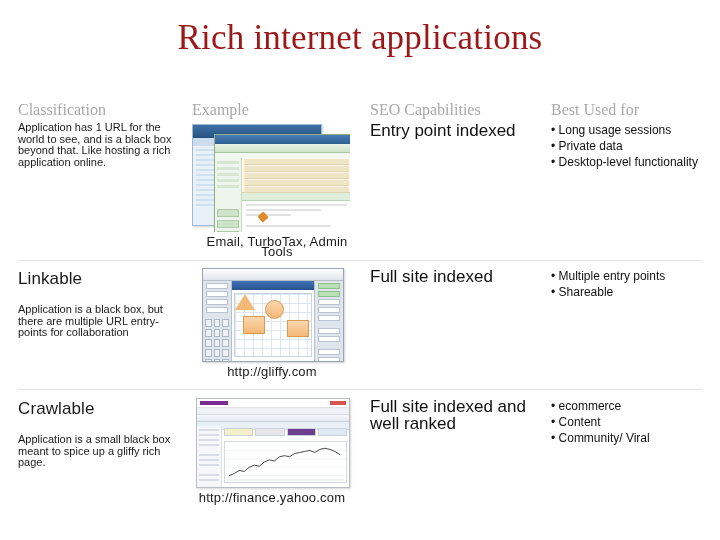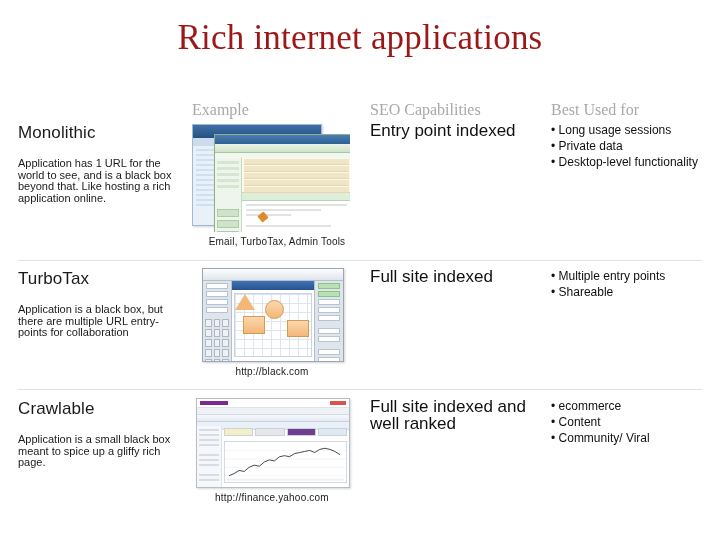--- a/index.html
+++ b/index.html
@@ -93,21 +93,21 @@
   }
   .best-list {
     font-size: 12px;
     line-height: 16px;
     color: #111111;
     margin: 0;
   }
   .best-list .bullet-line { white-space: normal; }
 
   .caption {
-    font-size: 10px;
+    font-size: 13px;
     line-height: 10px;
     color: #1a1a1a;
     text-align: center;
     margin: 5px 0 0 0;
     letter-spacing: 0.2px;
   }
 
   
   .thumb {
     position: relative;
@@ -271,31 +271,31 @@
   
   .thumb-caption-wrap { width: 170px; }
 </style>
 </head>
 <body>
 
 <div class="slide">
 
   <div class="slide-title">Rich internet applications</div>
 
+  <div class="col-header c1">Classification</div>
   <div class="col-header c2">Example</div>
   <div class="col-header c3">SEO Capabilities</div>
   <div class="col-header c4">Best Used for</div>
 
   <div class="divider" style="top:260px;"></div>
   <div class="divider" style="top:389px;"></div>
 
   <div class="row row-1">
 
     <div class="cell cell-class">
-      <div class="class-title">Monolithic</div>
       <div class="class-desc">Application has 1 URL for the world to see, and is a black box beyond that. Like hosting a rich application online.</div>
     </div>
 
     <div class="cell cell-example">
       <div class="thumb thumb-mono">
         <div class="win-back">
           <div class="win-back-bar"></div>
           <div class="win-back-sub"></div>
           <div class="win-back-side">
             <div class="wb-line"></div>
@@ -359,21 +359,21 @@
         <div class="bullet-line">• Long usage sessions</div>
         <div class="bullet-line">• Private data</div>
         <div class="bullet-line">• Desktop-level functionality</div>
       </div>
     </div>
   </div>
 
   <div class="row row-2">
 
     <div class="cell cell-class">
-      <div class="class-title">TurboTax</div>
+      <div class="class-title">Linkable</div>
       <div class="class-desc">Application is a black box, but there are multiple URL entry-points for collaboration</div>
     </div>
 
     <div class="cell cell-example" style="left:202px;">
       <div class="thumb thumb-gliffy">
         <div class="gl-menubar"></div>
         <div class="gl-left">
           <div class="gl-fieldrow"></div>
           <div class="gl-fieldrow"></div>
           <div class="gl-fieldrow"></div>
@@ -423,21 +423,21 @@
           <div class="gl-fieldrow"></div>
           <div style="height:5px"></div>
           <div class="gl-fieldrow"></div>
           <div class="gl-fieldrow"></div>
           <div style="height:5px"></div>
           <div class="gl-fieldrow"></div>
           <div class="gl-fieldrow"></div>
 
         </div>
       </div>
-      <div class="caption" style="width:140px;">http://black.com</div>
+      <div class="caption" style="width:140px;">http://gliffy.com</div>
     </div>
 
     <div class="cell cell-seo">
       <div class="seo-text">Full site indexed</div>
     </div>
 
     <div class="cell cell-best">
       <div class="best-list">
         <div class="bullet-line">• Multiple entry points</div>
         <div class="bullet-line">• Shareable</div>

